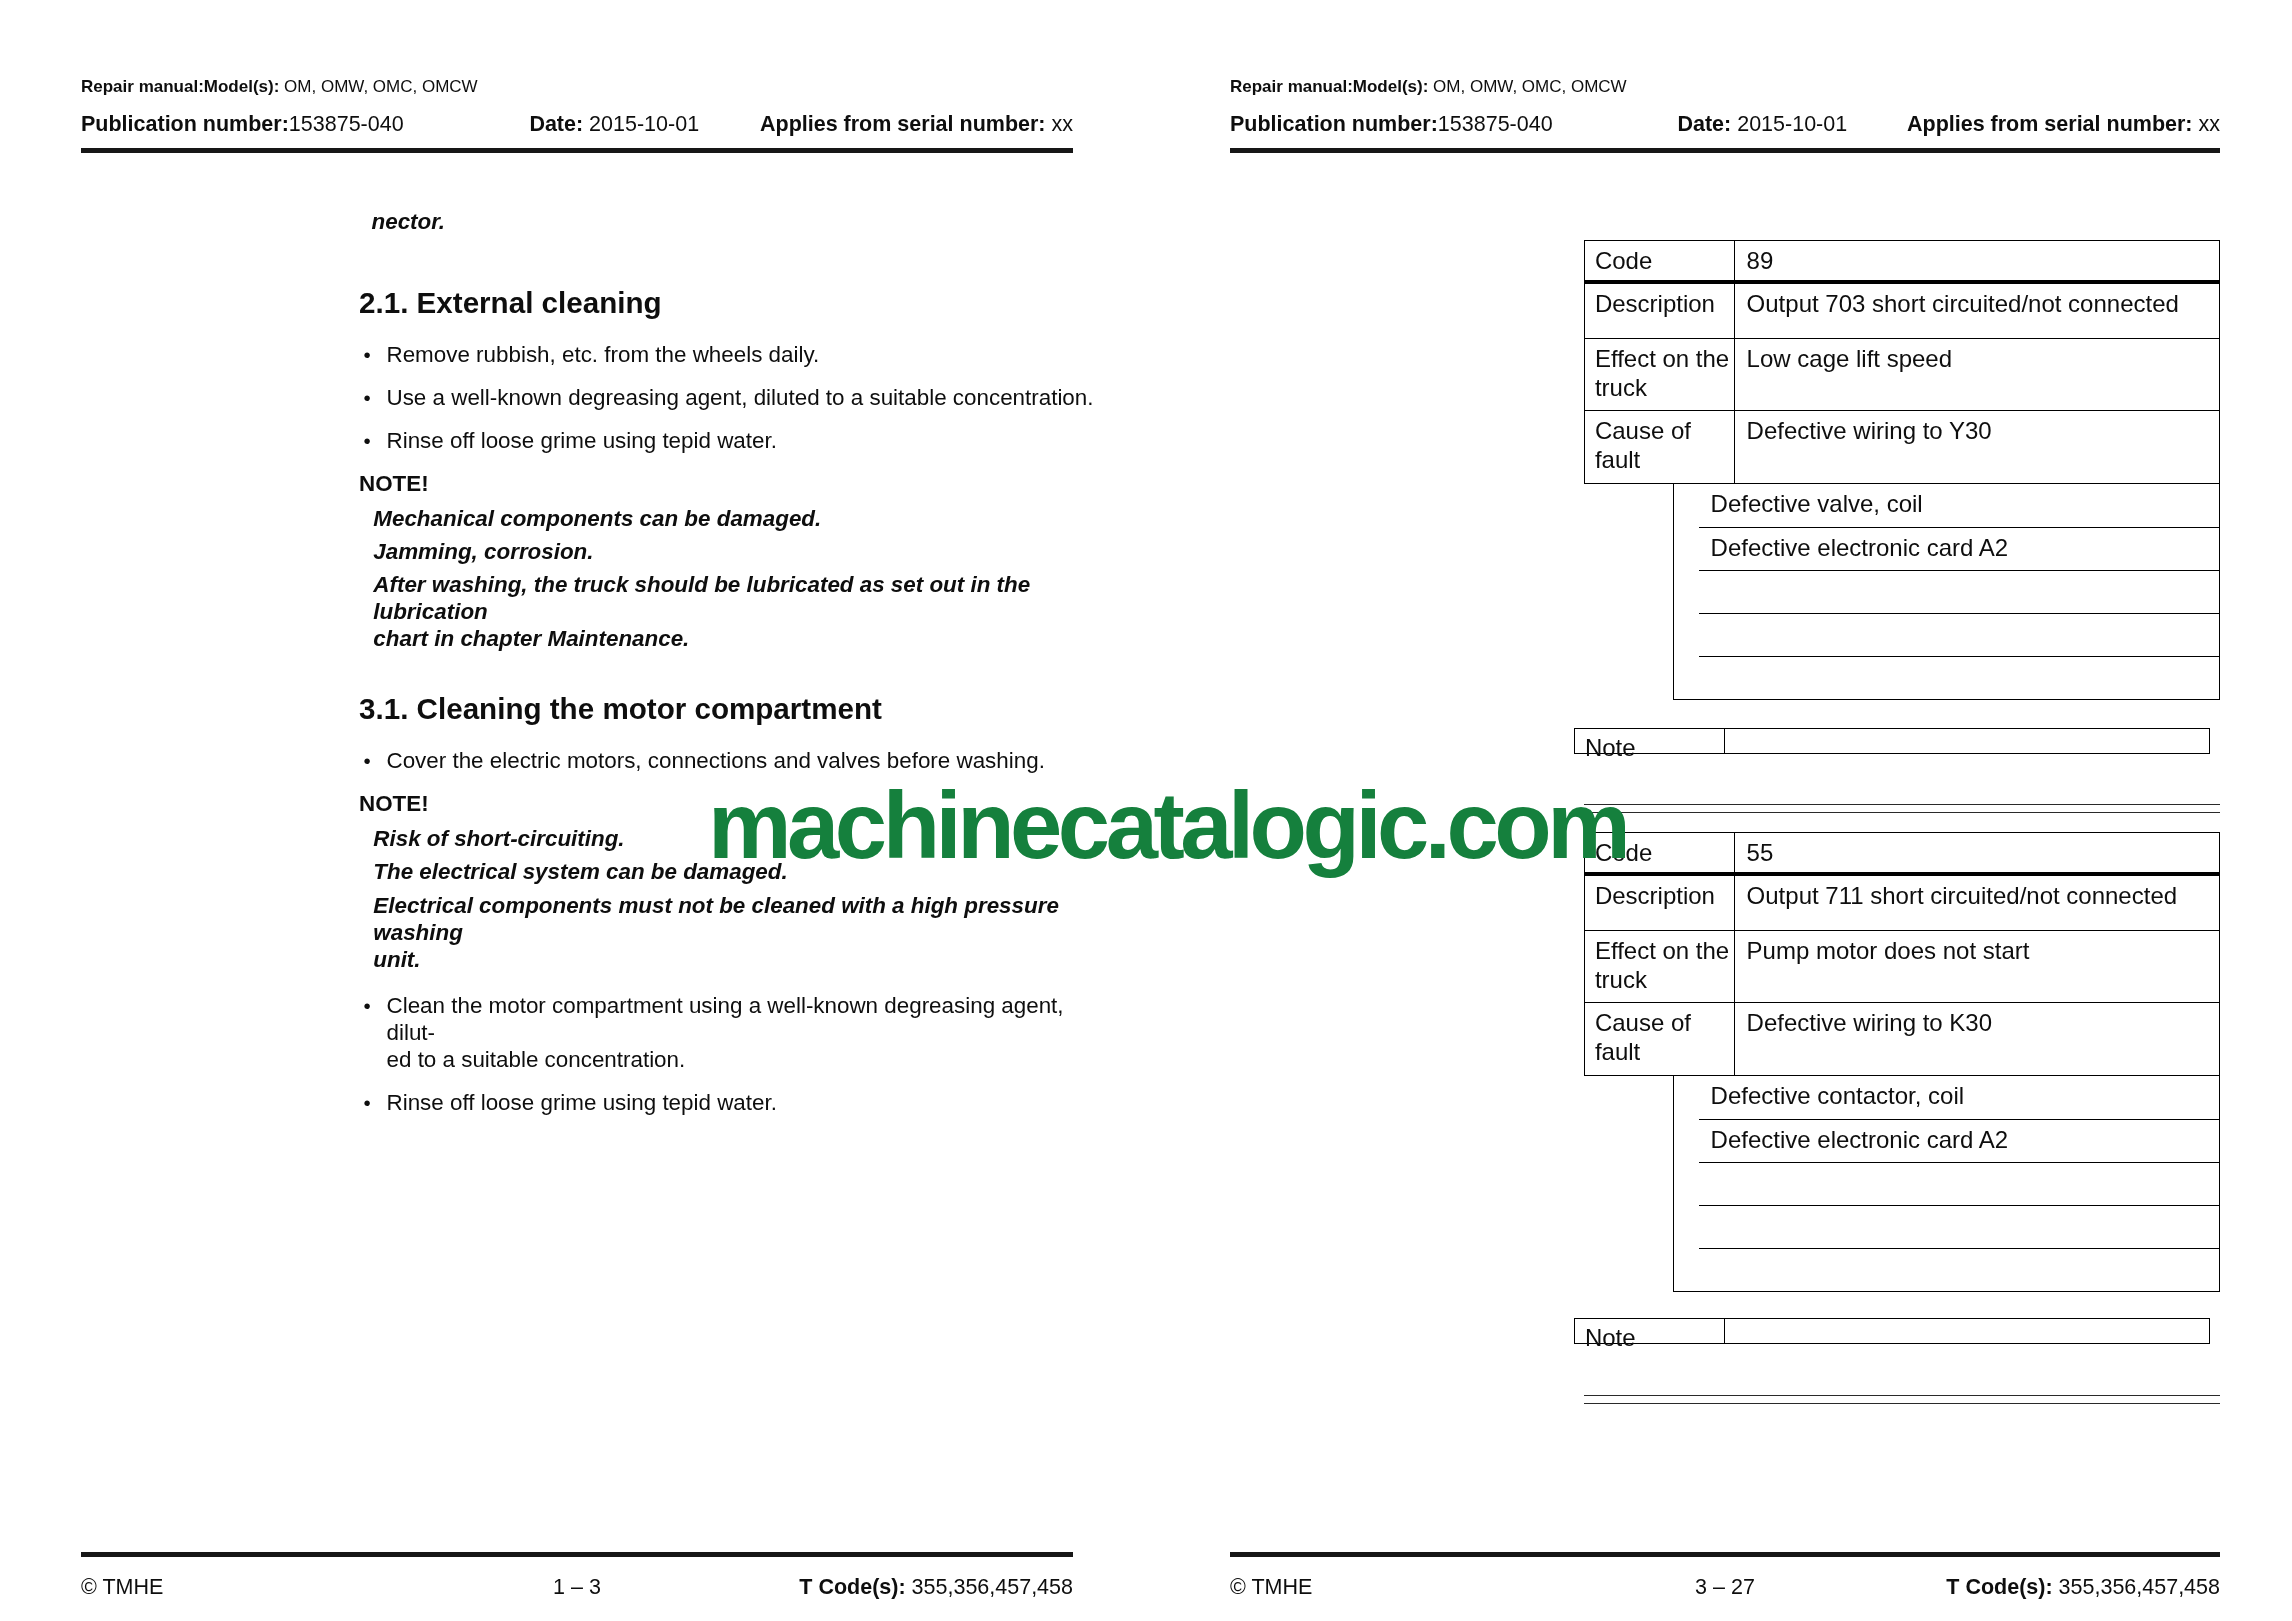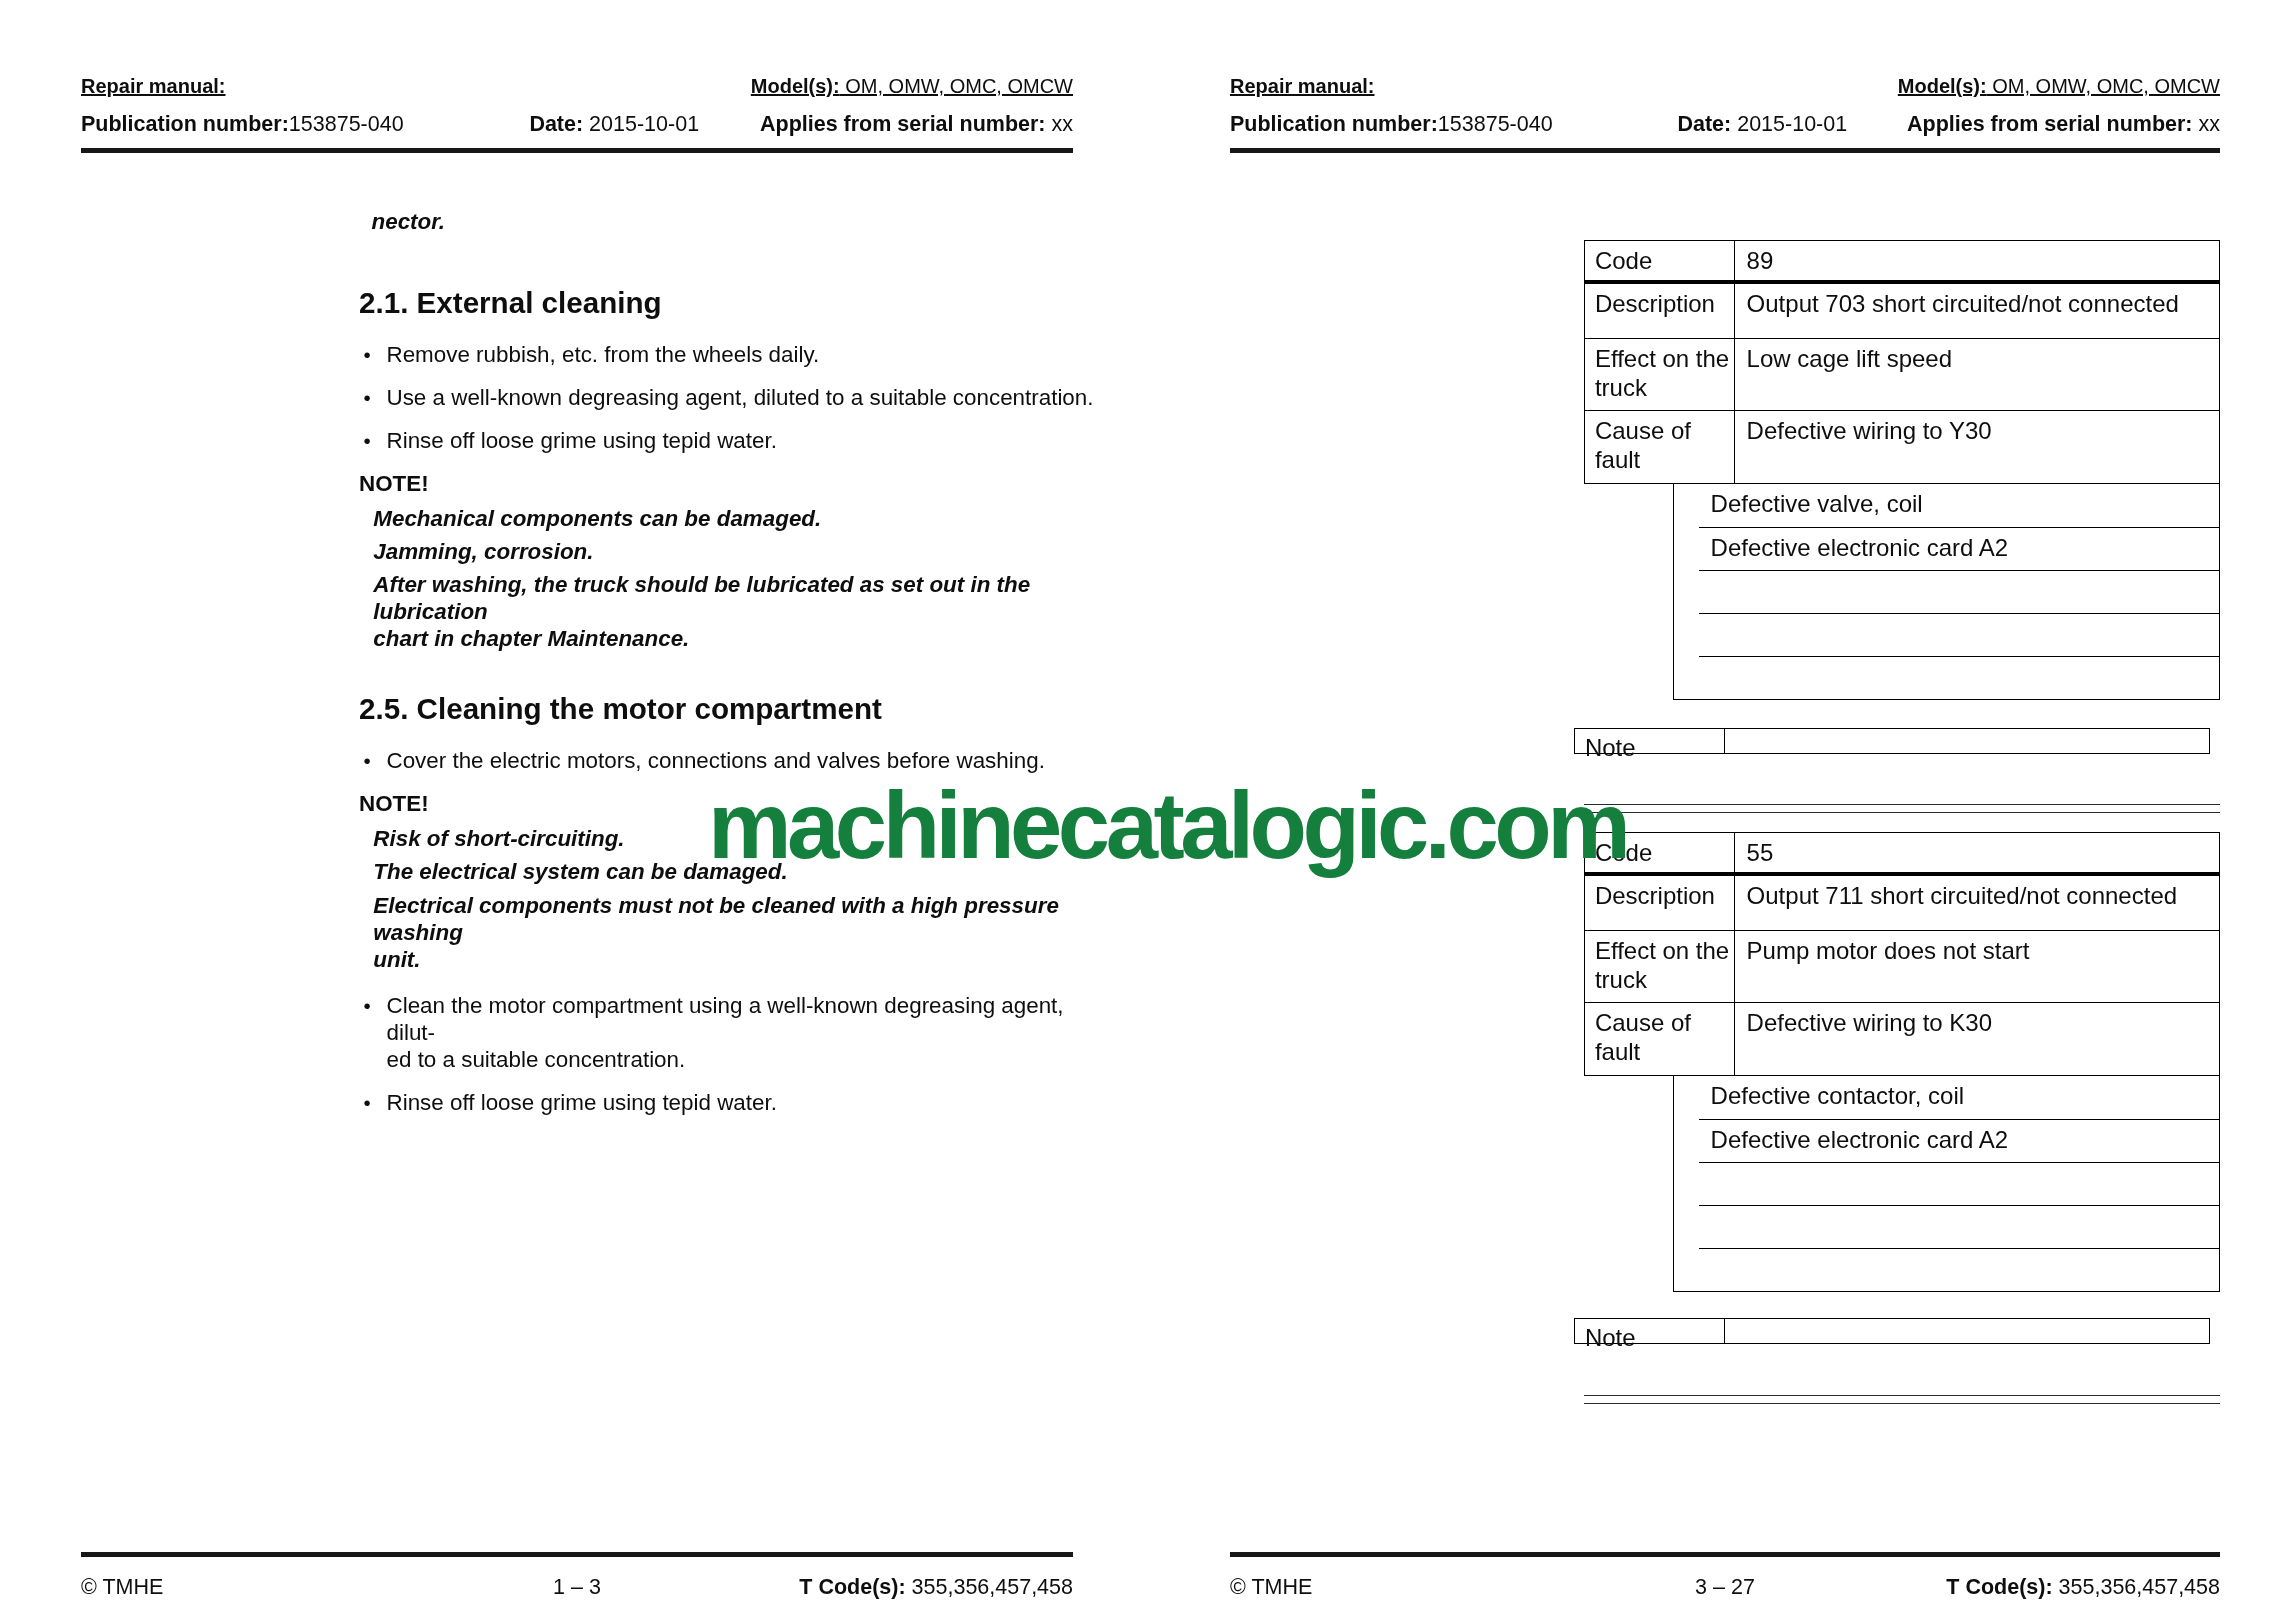--- a/index.html
+++ b/index.html
@@ -6,21 +6,21 @@
   #page {
     position:relative; width:2293px; height:1622px; background:#ffffff;
     font-family:"Liberation Sans", sans-serif; color:#0e0e0e; overflow:hidden;
   }
   .page-half { position:absolute; top:0; height:100%; }
   #left-half  { left:81px;  width:992px; }
   #right-half { left:1230px; width:990px; }
 
   
   .doc-header { position:absolute; top:73px; left:0; right:0; }
-  .hdr-row1 { display:flex; justify-content:space-between; font-size:20px; line-height:27px;text-decoration:underline; }
+  .hdr-row1 { display:flex; justify-content:flex-start; font-size:17px; line-height:27px; }
   .hdr-row2 { position:relative; margin-top:11.6px; font-size:21.5px; line-height:25px; height:25px; }
   .hdr-mid   { position:absolute; left:45.2%; top:0; white-space:nowrap; }
   .hdr-right { position:absolute; right:0; top:0; white-space:nowrap; }
   .hdr-rule { margin-top:11.6px; height:4.5px; background:#171717; }
   .b { font-weight:bold; }
 
   
   .ft-rule { position:absolute; left:0; right:0; top:1552px; height:4.5px; background:#171717; }
   .doc-footer { position:absolute; left:0; right:0; top:1575px; font-size:21.5px; line-height:25px; }
   .ft-center { position:absolute; left:0; right:0; top:0; text-align:center; }
@@ -101,21 +101,21 @@
           </div>
       </div>
       <div class="note-label">NOTE!</div>
       <div class="note-lines">
         <div class="note-line">Mechanical components can be damaged.</div>
         <div class="note-line">Jamming, corrosion.</div>
         <div class="note-line">After washing, the truck should be lubricated as set out in the lubrication
 chart in chapter Maintenance.</div>
       </div>
 
-      <h1 class="sec-title" id="sec2-title">2.5. Cleaning the motor compartment</h1>
+      <h1 class="sec-title" id="sec2-title">3.1. Cleaning the motor compartment</h1>
       <div class="blist">
         <div class="bitem">
             <span class="bitem-text">Cover the electric motors, connections and valves before washing.</span>
           </div>
       </div>
       <div class="note-label">NOTE!</div>
       <div class="note-lines">
         <div class="note-line">Risk of short-circuiting.</div>
         <div class="note-line">The electrical system can be damaged.</div>
         <div class="note-line">Electrical components must not be cleaned with a high pressure washing

